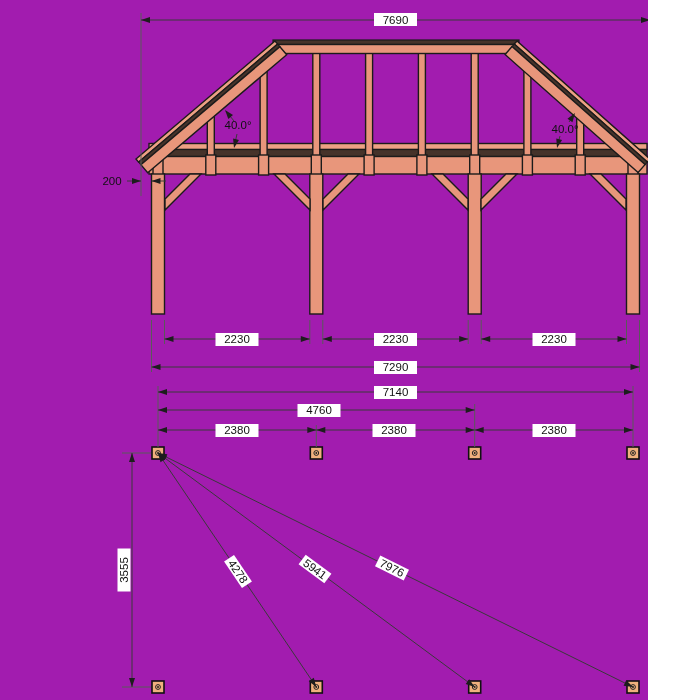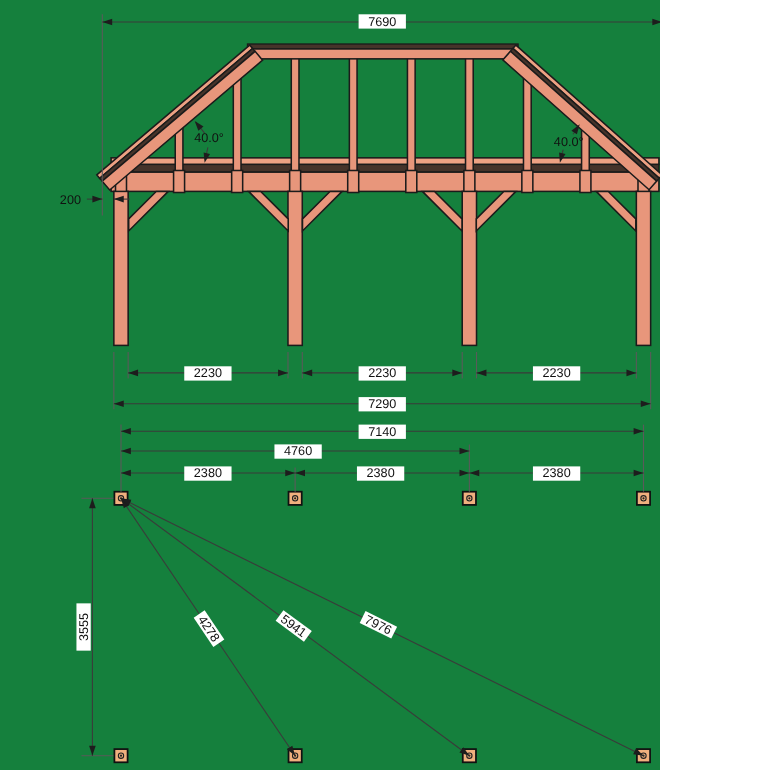--- a/index.html
+++ b/index.html
@@ -1,16 +1,16 @@
 <!DOCTYPE html>
 <html><head>
 <meta charset="utf-8">
 <style>
   html,body{margin:0;padding:0;background:#fff;}
-  .page{width:600px;height:700px;background:#15803d;position:relative;overflow:hidden;}
+  .page{width:600px;height:700px;background:#a21caf;position:relative;overflow:hidden;padding-left:48px;}
   svg{display:block;}
   .wood{fill:#e8967b;stroke:#1b1b1b;stroke-width:1.4;}
   .wood2{fill:#eda183;stroke:#1b1b1b;stroke-width:1.4;}
   .dkband{fill:#46332a;stroke:#1b1b1b;stroke-width:1.2;}
   .dimln{stroke:#3a3a3a;stroke-width:1;fill:none;}
   .extln{stroke:#5a5a5a;stroke-width:1;fill:none;}
   .ah{fill:#1d1d1d;stroke:none;}
   .lbl{font-family:"Liberation Sans",sans-serif;font-size:11.5px;fill:#111;text-anchor:middle;}
   .lblbg{fill:#ffffff;}
   .fmark{fill:#f0b07e;stroke:#111;stroke-width:1.6;}

